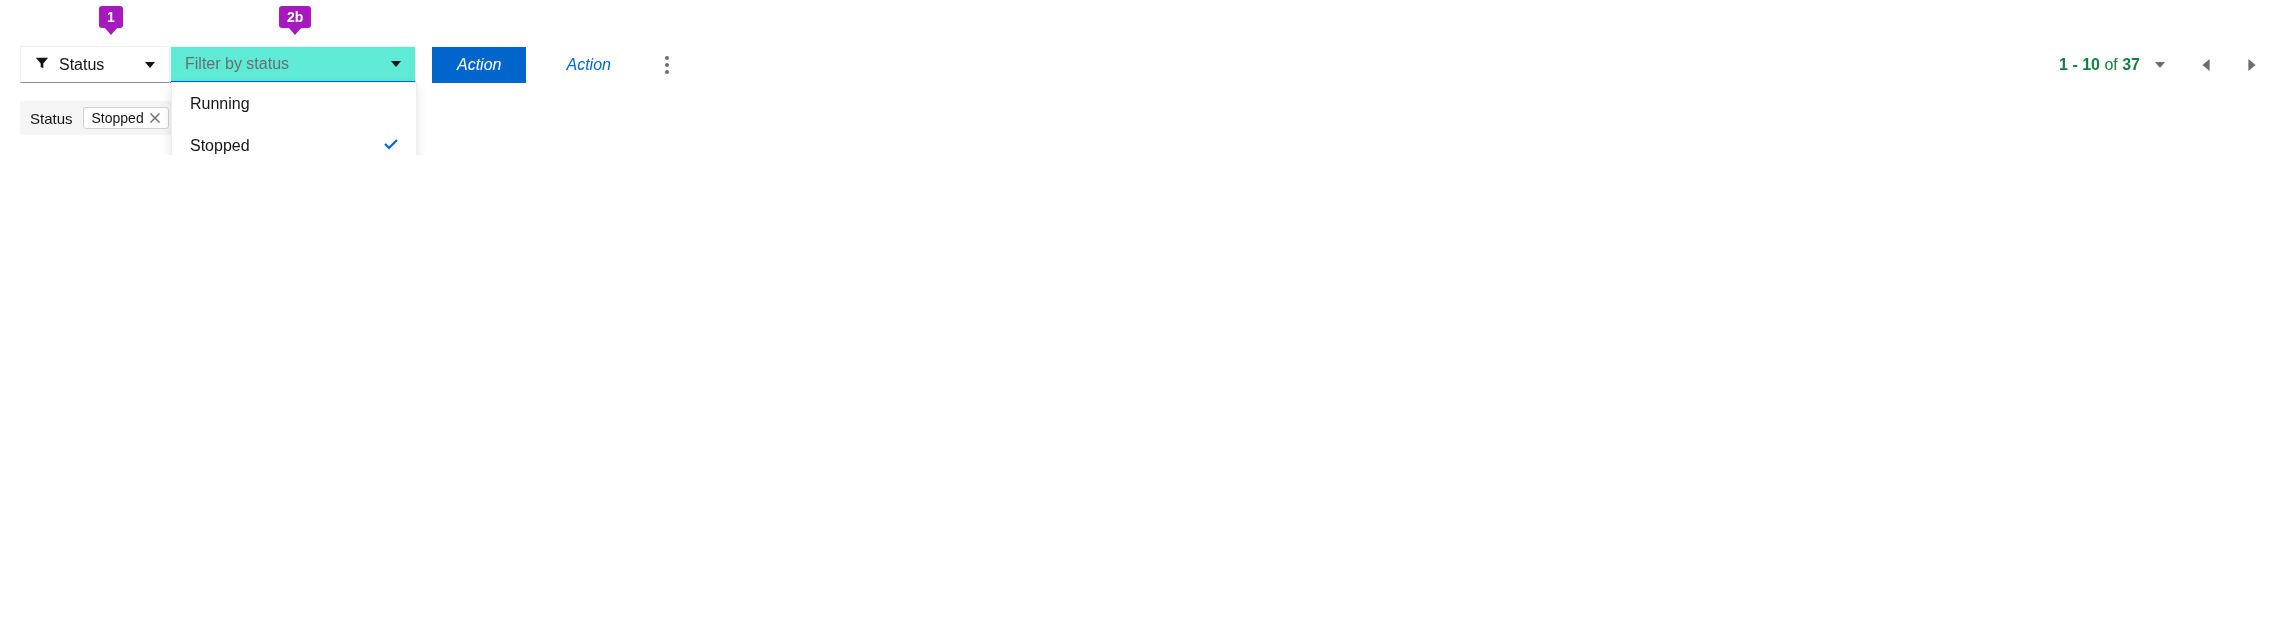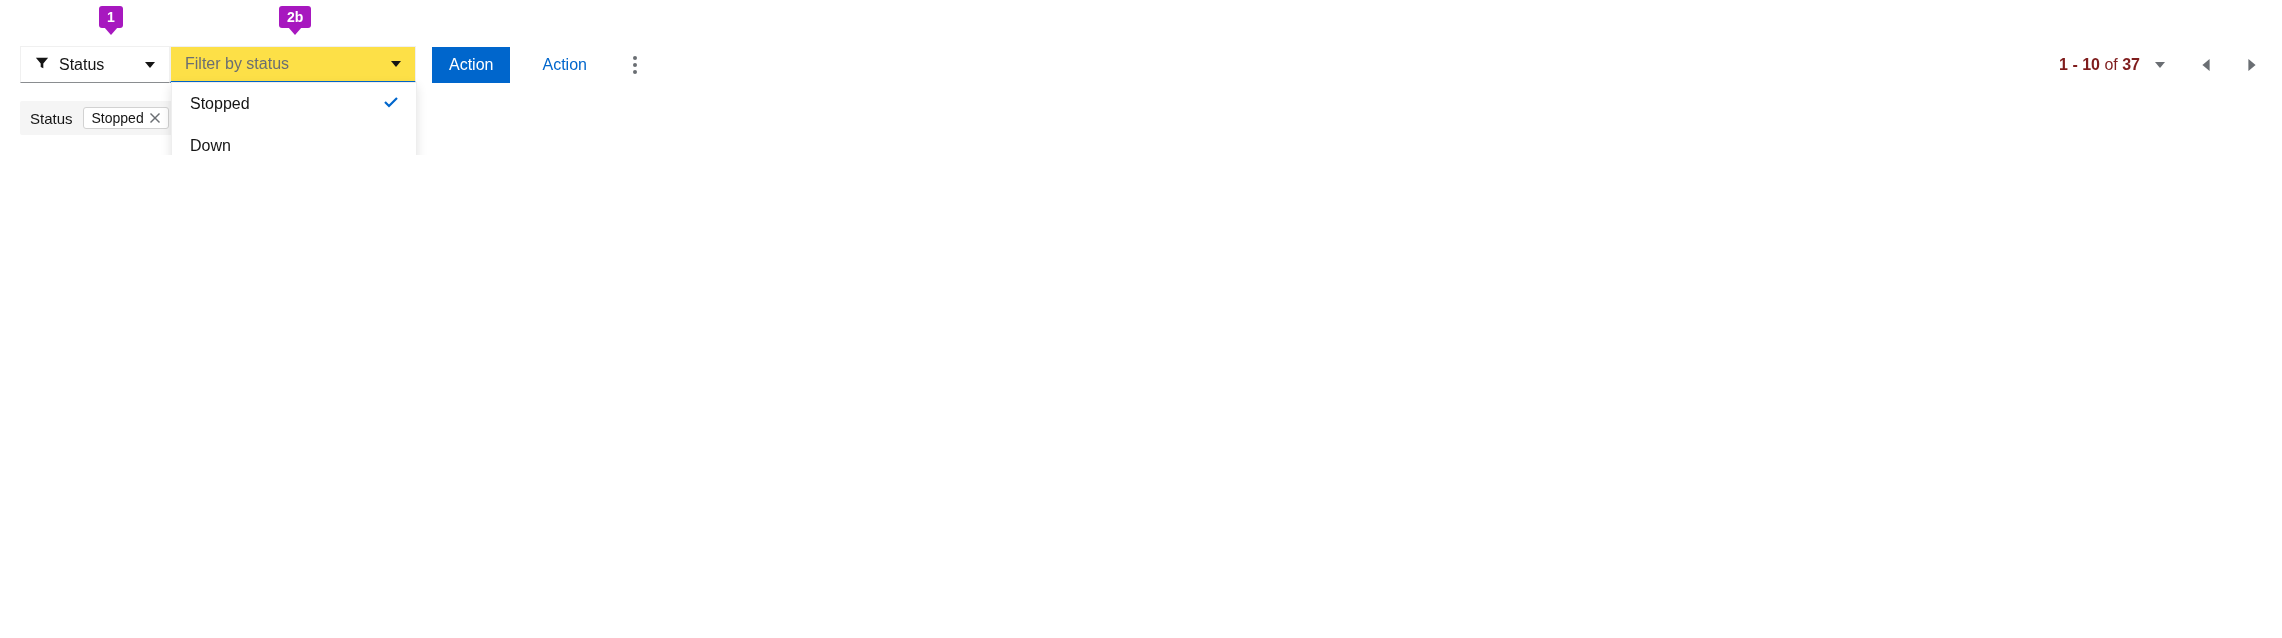--- a/index.html
+++ b/index.html
@@ -63,37 +63,38 @@
     }
     .attr-select .label { flex: 1; text-align: left; }
     .attr-select .caret { margin-left: auto; }
 
     .value-select {
       display: flex;
       align-items: center;
       padding: 8px 14px;
       border: 1px solid #f0f0f0;
       border-bottom: 2px solid #0066cc;
-      background: #fde047;
+      background: #5eead4;
       font-size: 16px;
       min-width: 246px;
       color: #6a6e73;
       position: relative;
       justify-content: space-between;
     }
     .value-select .caret { color: #151515; }
 
     .caret svg { width: 10px; height: 10px; }
 
     .btn {
       font-size: 16px;
-      padding: 8px 16px;
+      padding: 8px 24px;
       border: 1px solid transparent;
       cursor: pointer;
       font-family: inherit;
+      font-style: italic;
     }
     .btn-primary {
       background: #0066cc;
       color: #fff;
     }
     .btn-link {
       background: transparent;
       color: #0066cc;
       border: none;
     }
@@ -108,21 +109,21 @@
       cursor: pointer;
     }
     .kebab svg { width: 4px; height: 18px; }
 
     .spacer { flex: 1; }
 
     .pagination {
       display: flex;
       align-items: center;
       gap: 26px;
-      color: #7f1d1d;
+      color: #15803d;
       font-size: 16px;
     }
     .pagination .range .bold { font-weight: 700; }
     .pagination .nav-btn,
     .pagination .page-caret {
       display: flex;
       align-items: center;
       justify-content: center;
       width: 20px;
       height: 20px;
@@ -225,20 +226,23 @@
     <div class="value-select">
       <span>Filter by status</span>
       <span class="caret">
         <svg viewBox="0 0 10 6" fill="currentColor">
             <path d="M0 0l5 6 5-6z"></path>
           </svg>
       </span>
 
       <div class="dropdown-menu" id="dropdown-menu">
 
+      <div class="dropdown-item">
+            <span>Running</span>
+          </div>
           <div class="dropdown-item">
             <span>Stopped</span>
             <span class="check"><svg width="14" height="14" viewBox="0 0 14 11" fill="none" stroke="currentColor" stroke-width="2.2">
                 <path d="M1 5.5L5 9.5L13 1.5"></path>
               </svg></span>
           </div>
           <div class="dropdown-item">
             <span>Down</span>
           </div>
           <div class="dropdown-item">

